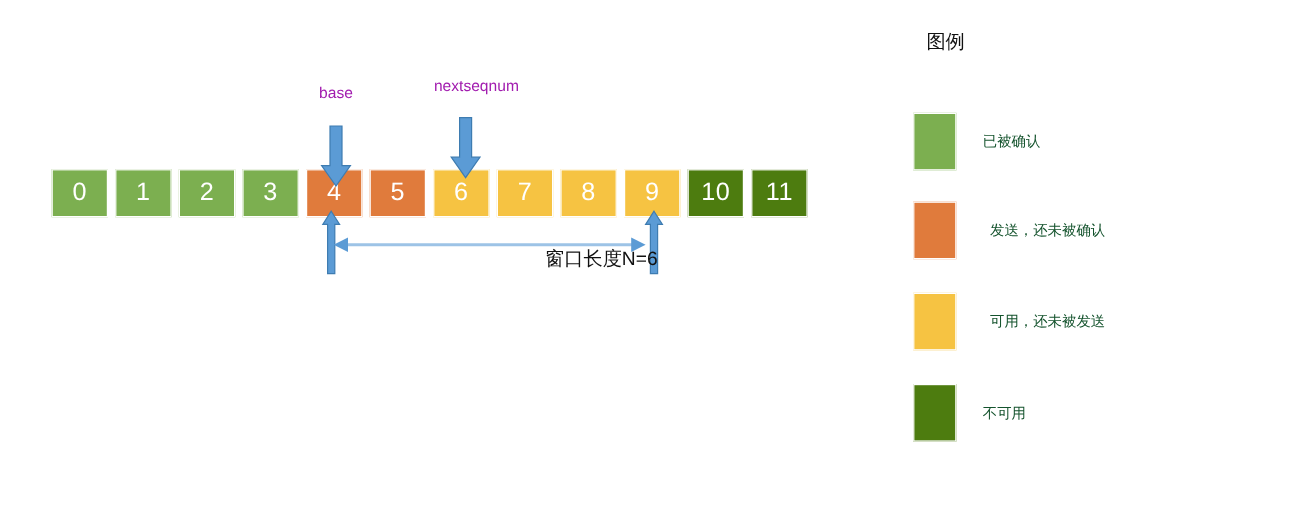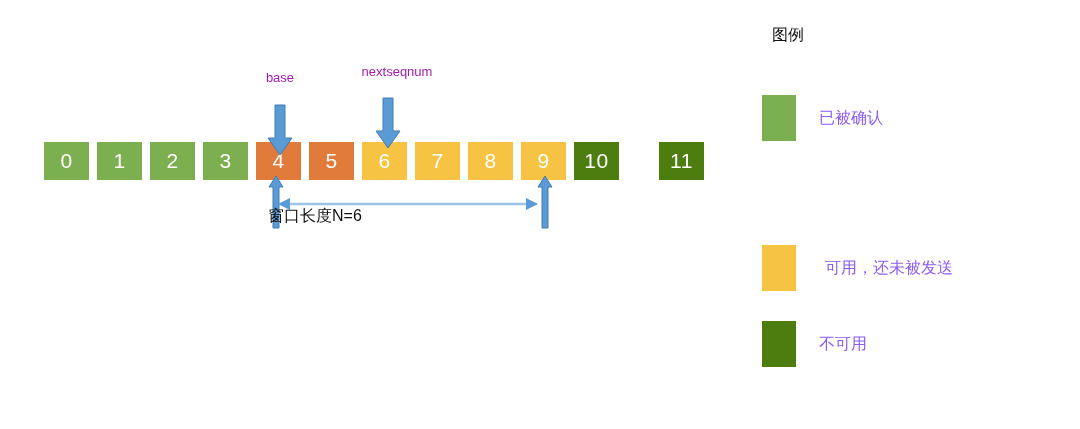--- a/index.html
+++ b/index.html
@@ -56,21 +56,21 @@
     position: absolute;
     overflow: visible;
   }
 
   
   #window-length-label {
     position: absolute;
     left: 268px;
     top: 206px;
     width: 280px;
-    text-align: left;
+    text-align: right;
     font-size: 16px;
     color: #111111;
     white-space: nowrap;
   }
 
   
   #legend {
     position: absolute;
     left: 745px;
     top: 0;
@@ -93,43 +93,43 @@
     align-items: center;
   }
   .legend-swatch {
     width: 36px;
     height: 48px;
     flex: 0 0 auto;
     box-sizing: border-box;
     border: 1.5px solid #ffffff;
   }
   .legend-text {
-    font-size: 16px;
-    color: #8b5cf6;
+    font-size: 12px;
+    color: #14532d;
     white-space: nowrap;
     flex: 0 0 auto;
   }
 </style>
 </head>
 <body>
 
 <div id="sequence-diagram">
 
   <div class="seq-box c-green" style="left:43px">0</div>
   <div class="seq-box c-green" style="left:96px">1</div>
   <div class="seq-box c-green" style="left:149px">2</div>
   <div class="seq-box c-green" style="left:202px">3</div>
   <div class="seq-box c-orange" style="left:255px">4</div>
   <div class="seq-box c-orange" style="left:308px">5</div>
   <div class="seq-box c-yellow" style="left:361px">6</div>
   <div class="seq-box c-yellow" style="left:414px">7</div>
   <div class="seq-box c-yellow" style="left:467px">8</div>
   <div class="seq-box c-yellow" style="left:520px">9</div>
   <div class="seq-box c-blue" style="left:573px">10</div>
-  <div class="seq-box c-blue" style="left:658px">11</div>
+  <div class="seq-box c-blue" style="left:626px">11</div>
 
   <div class="ptr-label" style="left:230px; top:70px; width:100px;">base</div>
   <div class="ptr-label" style="left:342px; top:64px; width:110px;">nextseqnum</div>
 
   <svg class="arrow-svg" style="left:265px; top:105px;" width="30" height="55" viewBox="0 0 30 55">
     <polygon points="10,0 20,0 20,33 27,33 15,50 3,33 10,33" fill="#5B9BD5" stroke="#3E7CB1" stroke-width="1"></polygon>
   </svg>
 
   <svg class="arrow-svg" style="left:373px; top:98px;" width="30" height="55" viewBox="0 0 30 55">
     <polygon points="10,0 20,0 20,33 27,33 15,50 3,33 10,33" fill="#5B9BD5" stroke="#3E7CB1" stroke-width="1"></polygon>
@@ -155,20 +155,24 @@
 
 <div id="legend">
 
   <div id="legend-title">图例</div>
 
   <div class="legend-row" style="top:92px;">
     <span class="legend-swatch c-green"></span>
     <span class="legend-text" style="margin-left:22px;">已被确认</span>
   </div>
 
+  <div class="legend-row" style="top:166px;">
+    <span class="legend-swatch c-orange"></span>
+    <span class="legend-text" style="margin-left:28px;">发送，还未被确认</span>
+  </div>
 
   <div class="legend-row" style="top:242px;">
     <span class="legend-swatch c-yellow"></span>
     <span class="legend-text" style="margin-left:28px;">可用，还未被发送</span>
   </div>
 
   <div class="legend-row" style="top:318px;">
     <span class="legend-swatch c-blue"></span>
     <span class="legend-text" style="margin-left:22px;">不可用</span>
   </div>

